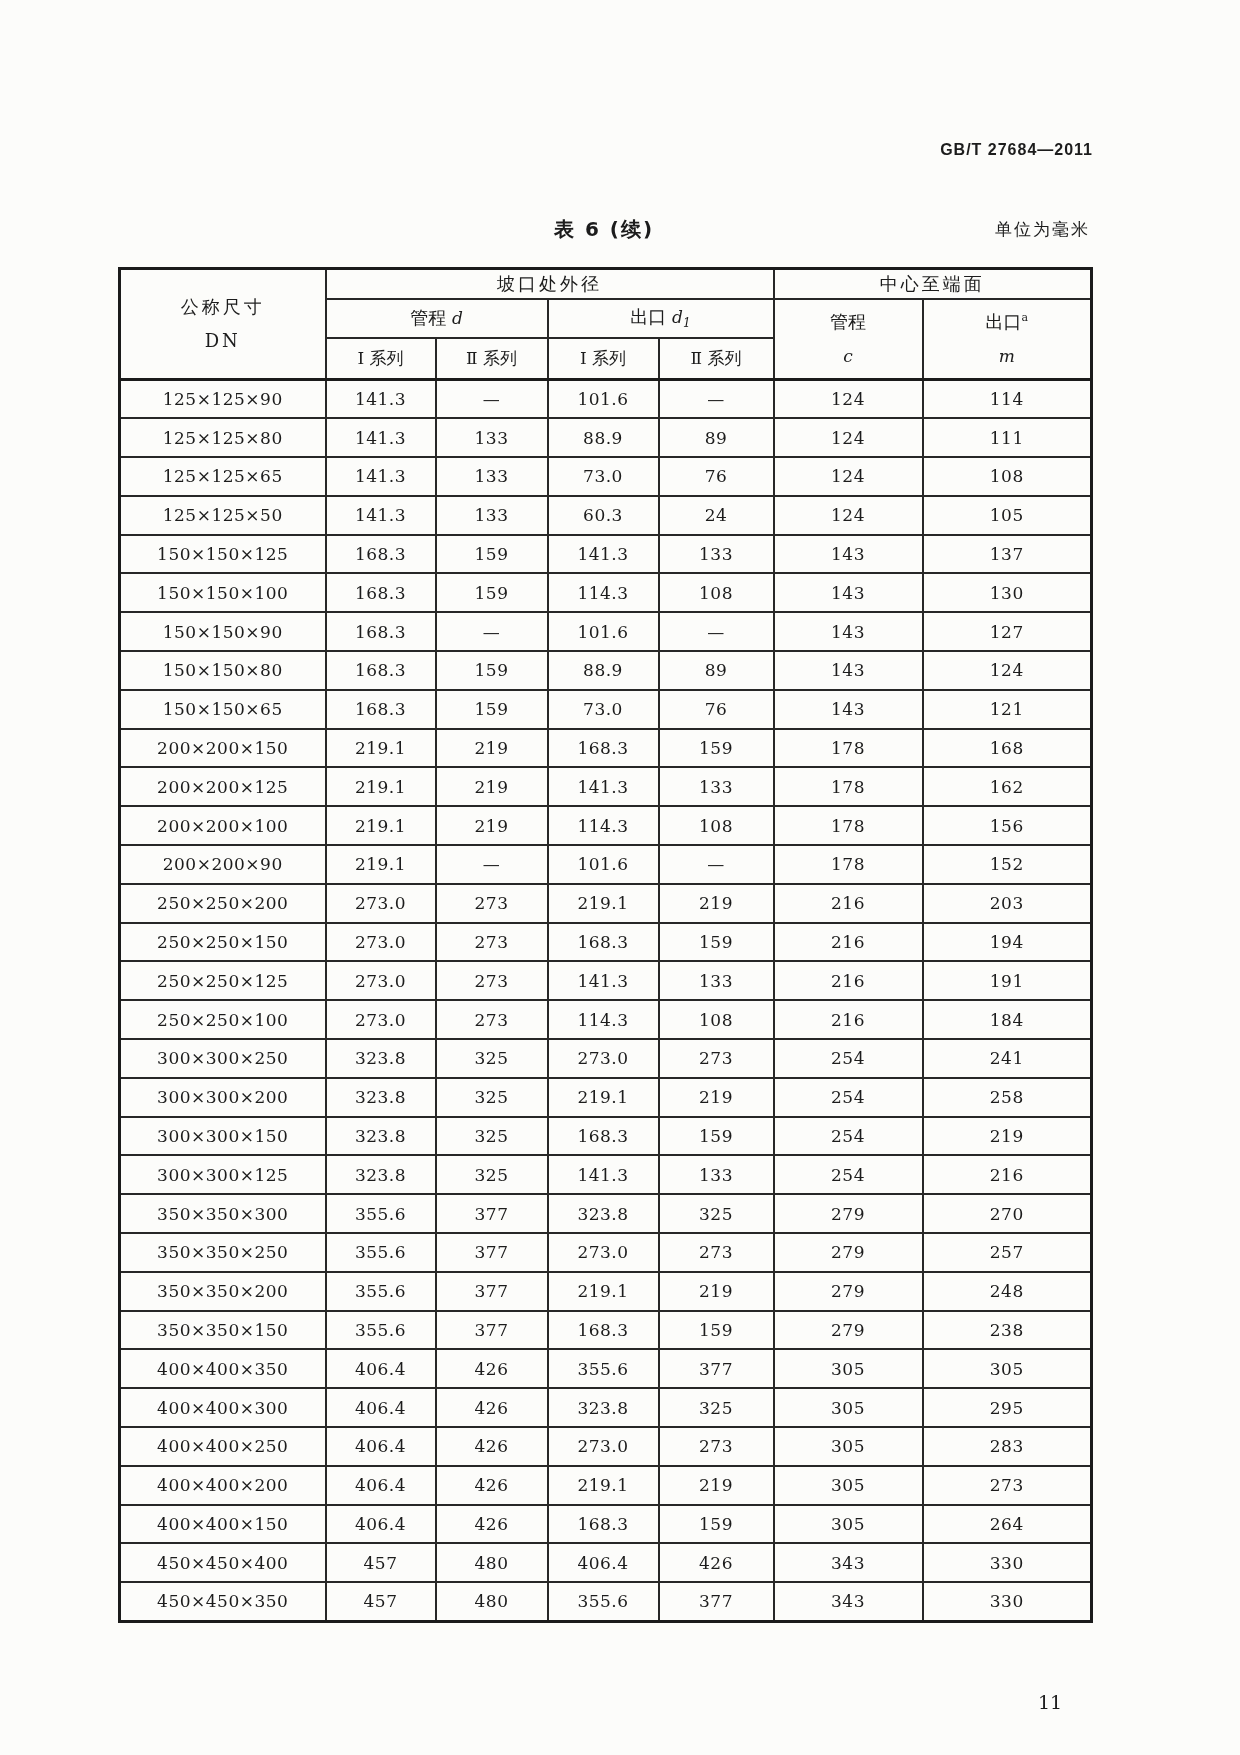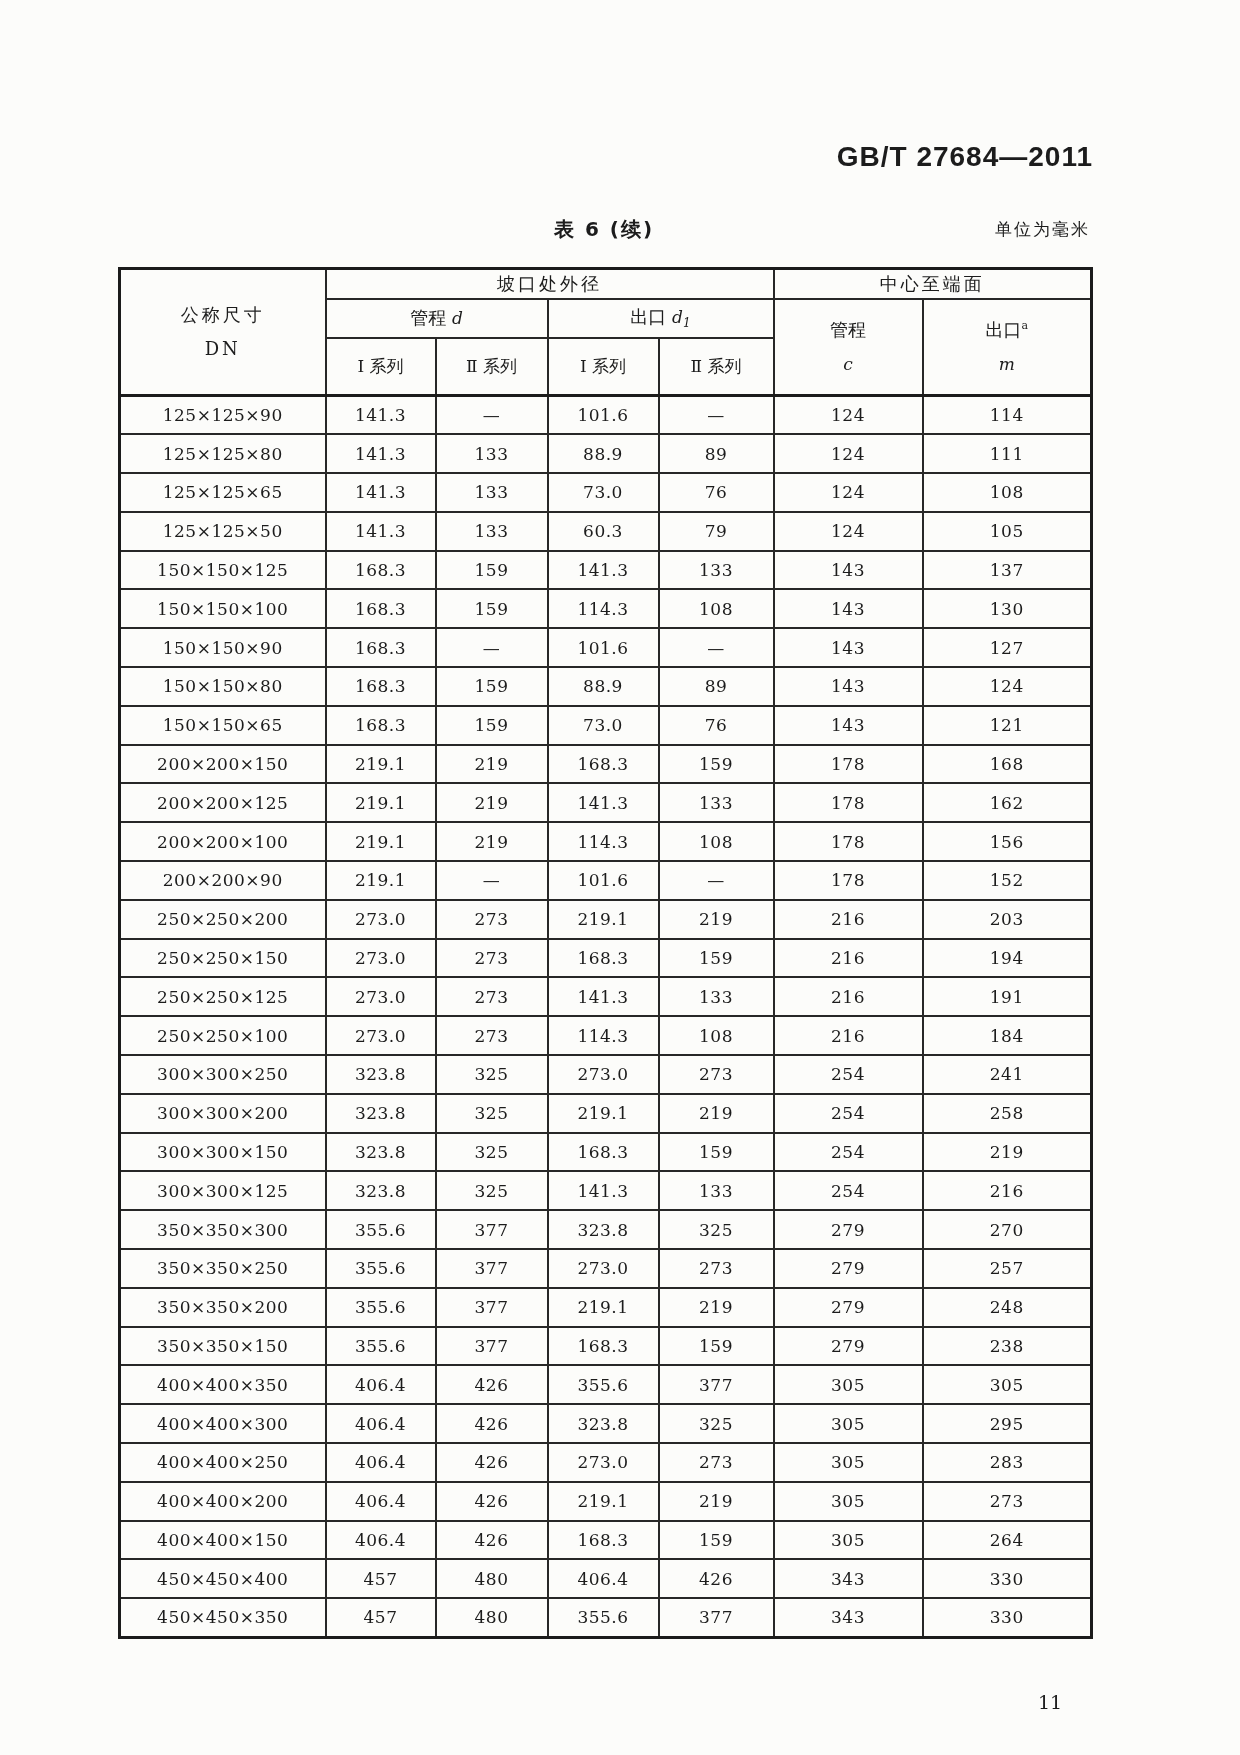--- a/index.html
+++ b/index.html
@@ -5,21 +5,21 @@
   * { box-sizing: border-box; }
   html, body { margin: 0; padding: 0; }
   body {
     width: 1240px; height: 1755px; position: relative;
     background: #fcfcfa; color: #1c1c1c;
     font-family: "DejaVu Serif", serif;
   }
   .doc-number {
     position: absolute; top: 141px; right: 147px;
     font-family: "Liberation Sans", sans-serif;
-    font-weight: 700; font-size: 28px; letter-spacing: 1px; text-align: right;
+    font-weight: 700; font-size: 16px; letter-spacing: 1px; text-align: right;
   }
   .caption-band {
     position: absolute; top: 216px; left: 118px; width: 972px; height: 28px;
   }
   .table-title {
     position: absolute; left: 0; right: 0; text-align: center;
     font-family: "DejaVu Sans", sans-serif;
     font-weight: 700; font-size: 20px; letter-spacing: 2px;
   }
   .unit-note {
@@ -33,21 +33,21 @@
     text-align: center;
   }
   .dims th, .dims td {
     border: 2px solid #272727;
     font-weight: normal; padding: 0;
     font-size: 17px;
   }
   .dims thead { border-bottom: 3px solid #1b1b1b; }
   .dims thead tr.h1 th { height: 30px; font-size: 18px; letter-spacing: 3px; }
   .dims thead tr.h2 th { height: 39px; font-size: 18px; }
-  .dims thead tr.h3 th { height: 58px; font-size: 17px; }
+  .dims thead tr.h3 th { height: 42px; font-size: 17px; }
   .dims th.two-line { line-height: 1.9; font-size: 18px; }
   .dims th .sym { font-style: italic; font-size: 17px; letter-spacing: 0; }
   .dims th sub { font-size: 12px; }
   .dims th sup { font-size: 11px; vertical-align: super; }
   .dims tbody td { height: 38.8px; letter-spacing: 0.5px; }
   .page-number {
     position: absolute; left: 1038px; top: 1691px;
     font-size: 19px;
     text-align: center;
   }
@@ -132,21 +132,21 @@
         <td>73.0</td>
         <td>76</td>
         <td>124</td>
         <td>108</td>
       </tr>
       <tr>
         <td>125×125×50</td>
         <td>141.3</td>
         <td>133</td>
         <td>60.3</td>
-        <td>79</td>
+        <td>24</td>
         <td>124</td>
         <td>105</td>
       </tr>
       <tr>
         <td>150×150×125</td>
         <td>168.3</td>
         <td>159</td>
         <td>141.3</td>
         <td>133</td>
         <td>143</td>

